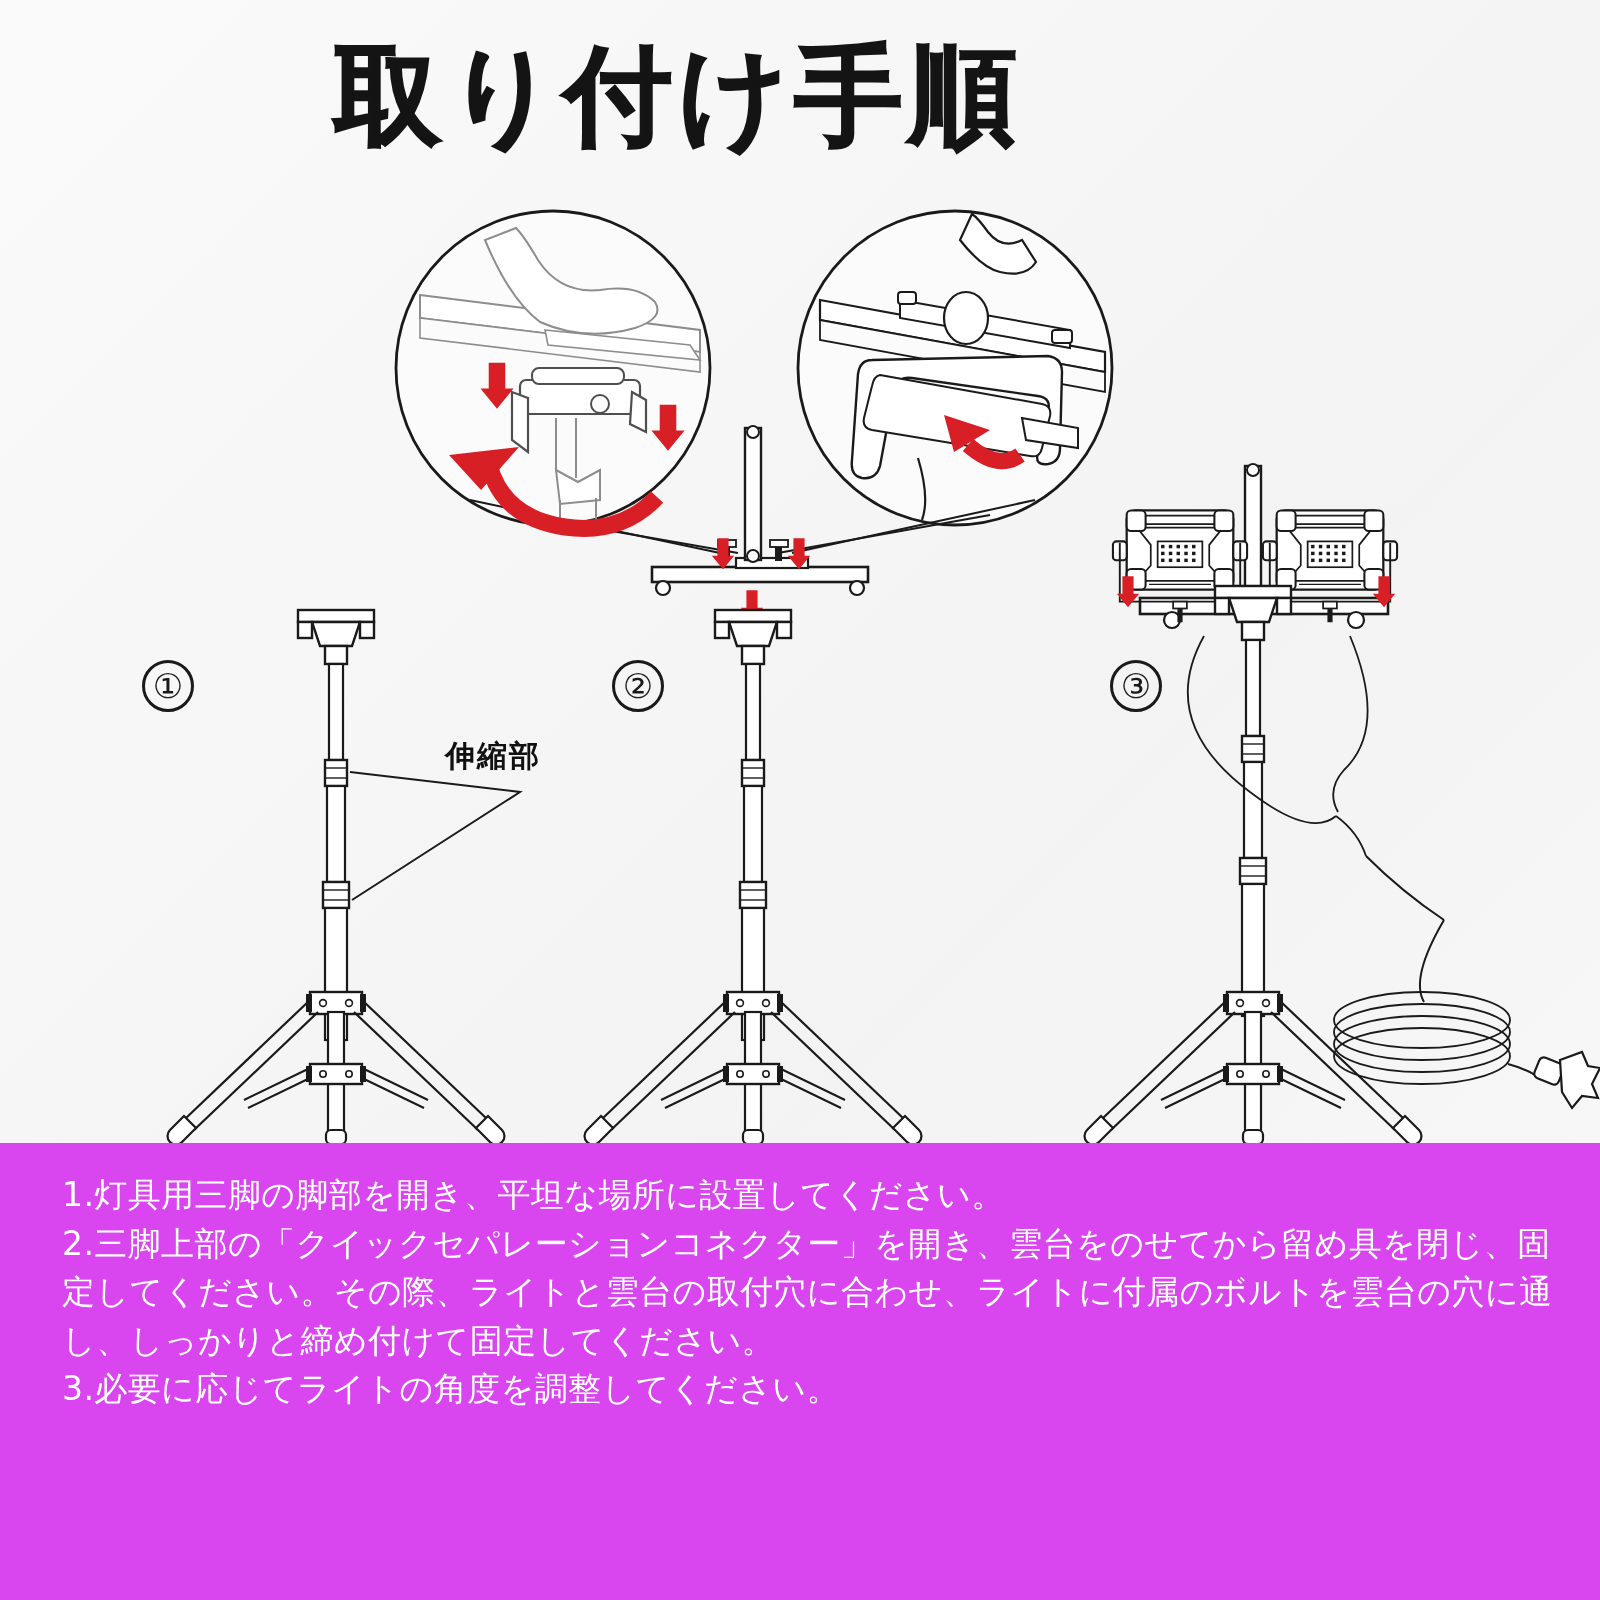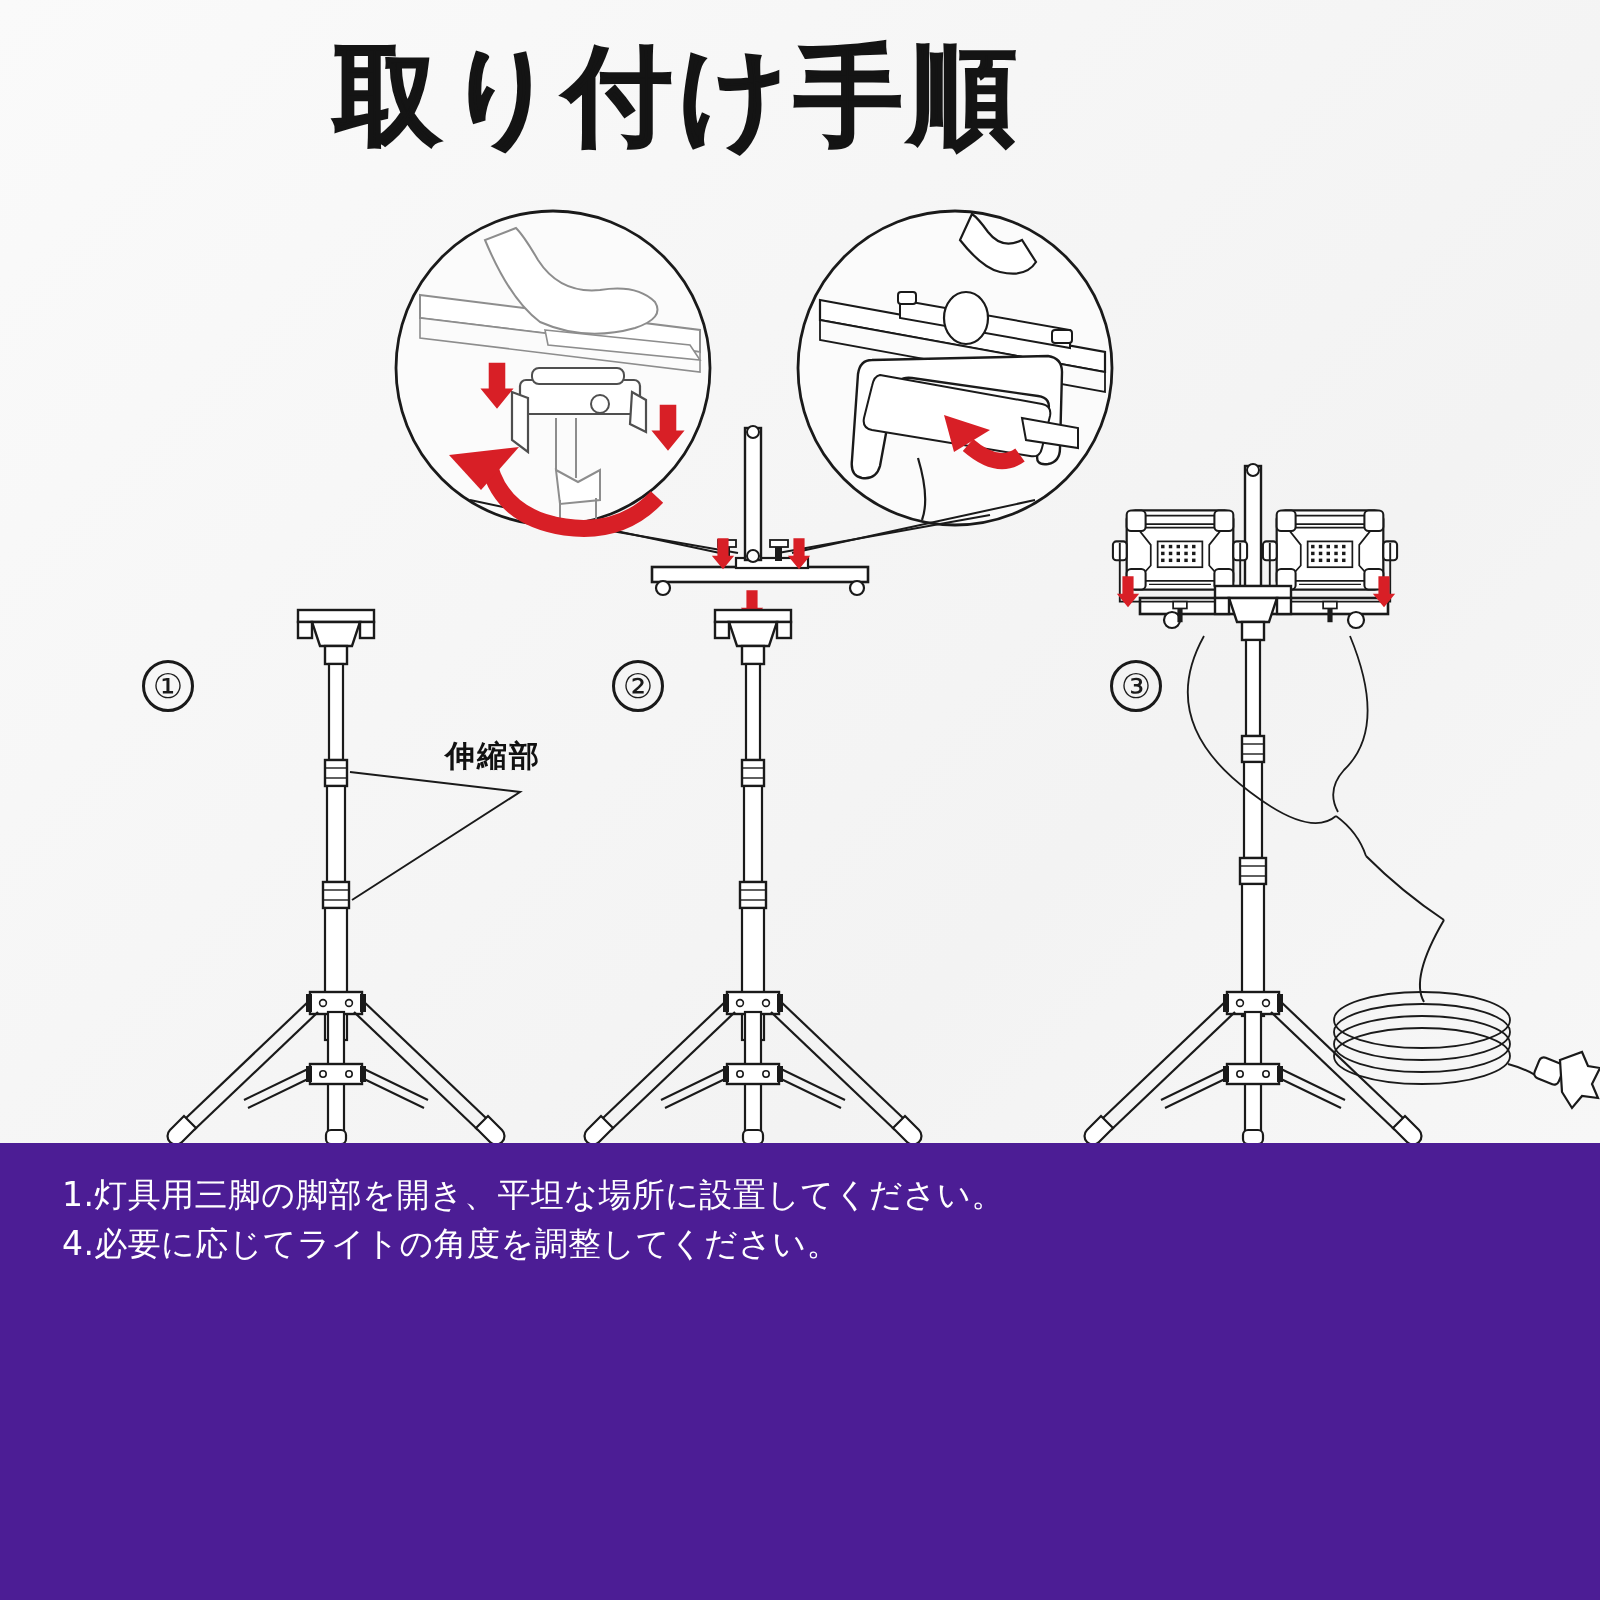--- a/index.html
+++ b/index.html
@@ -62,21 +62,21 @@
     letter-spacing: 2px;
     white-space: nowrap;
     font-family: "DejaVu Sans", "Liberation Sans", sans-serif;
   }
 
   
   #instructions-panel {
     position: absolute;
     left: 0; top: 1143px;
     width: 1600px; height: 457px;
-    background: #4c1d95;
+    background: #d946ef;
     padding: 28px 44px 0 62px;
   }
   #instructions-list { list-style: none; }
   #instructions-list li {
     color: #ffffff;
     font-size: 33px;
     line-height: 1.47;
     letter-spacing: 0.4px;
     font-family: "DejaVu Sans", "Liberation Sans", sans-serif;
     text-indent: 0;
@@ -372,17 +372,18 @@
     <div class="step-badge" id="badge-1">①</div>
     <div class="step-badge" id="badge-2">②</div>
     <div class="step-badge" id="badge-3">③</div>
 
     <div id="label-telescoping">伸縮部</div>
   </div>
 
   <div id="instructions-panel">
     <ul id="instructions-list">
       <li>1.灯具用三脚の脚部を開き、平坦な場所に設置してください。</li>
-      <li>4.必要に応じてライトの角度を調整してください。</li>
+      <li>2.三脚上部の「クイックセパレーションコネクター」を開き、雲台をのせてから留め具を閉じ、固定してください。その際、ライトと雲台の取付穴に合わせ、ライトに付属のボルトを雲台の穴に通し、しっかりと締め付けて固定してください。</li>
+      <li>3.必要に応じてライトの角度を調整してください。</li>
     </ul>
   </div>
 
 </div>
 
 </body></html>

